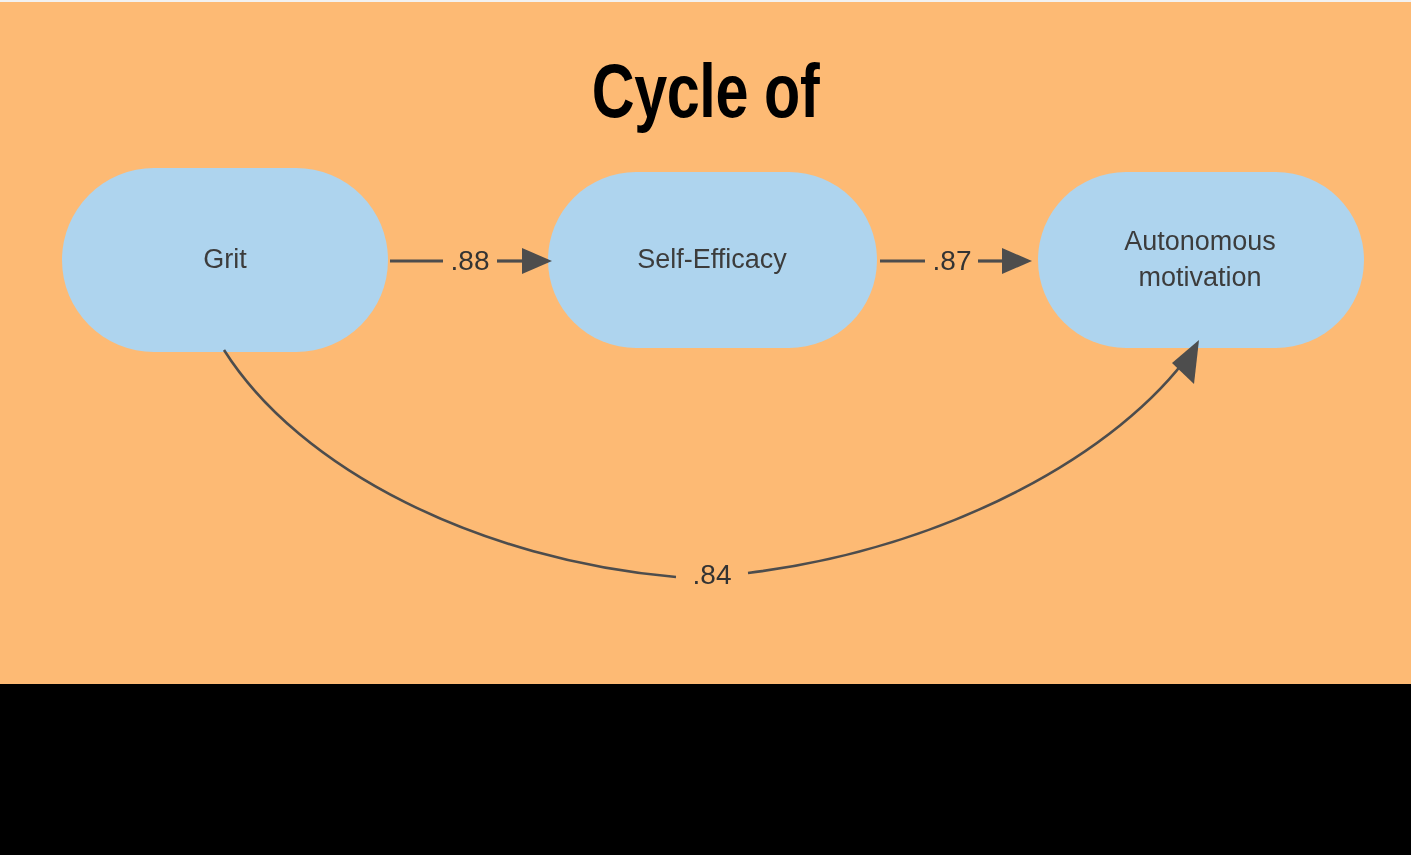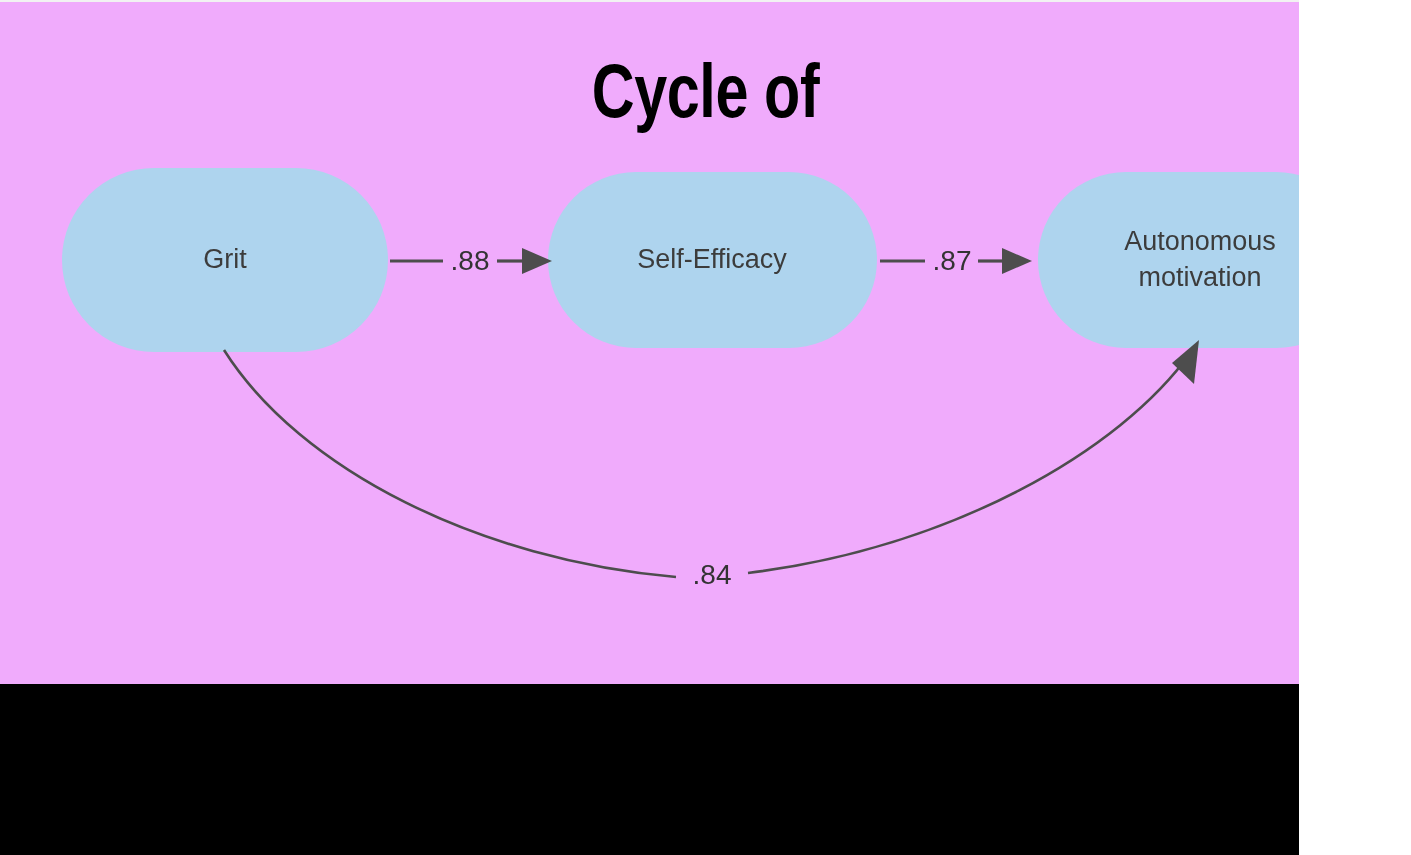--- a/index.html
+++ b/index.html
@@ -3,23 +3,23 @@
 <meta charset="utf-8">
 <title>Cycle of</title>
 <style>
   html, body {
     margin: 0;
     padding: 0;
     background: #ffffff;
   }
   #canvas {
     position: relative;
-    width: 1299px;
+    width: 1411px;
     height: 855px;
-    background: #f0abfc;
+    background: #fdba74;
     overflow: hidden;
     font-family: "Liberation Sans", sans-serif;
   }
   
   #diagram-title {
     position: absolute;
     left: 0;
     top: 50px;
     width: 1411px;
     text-align: center;

